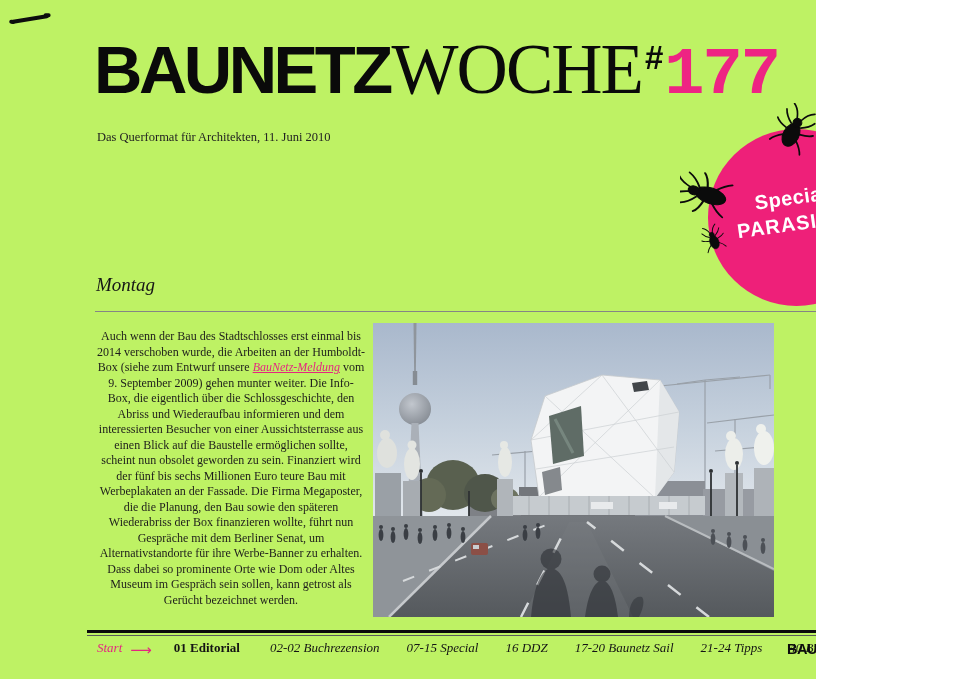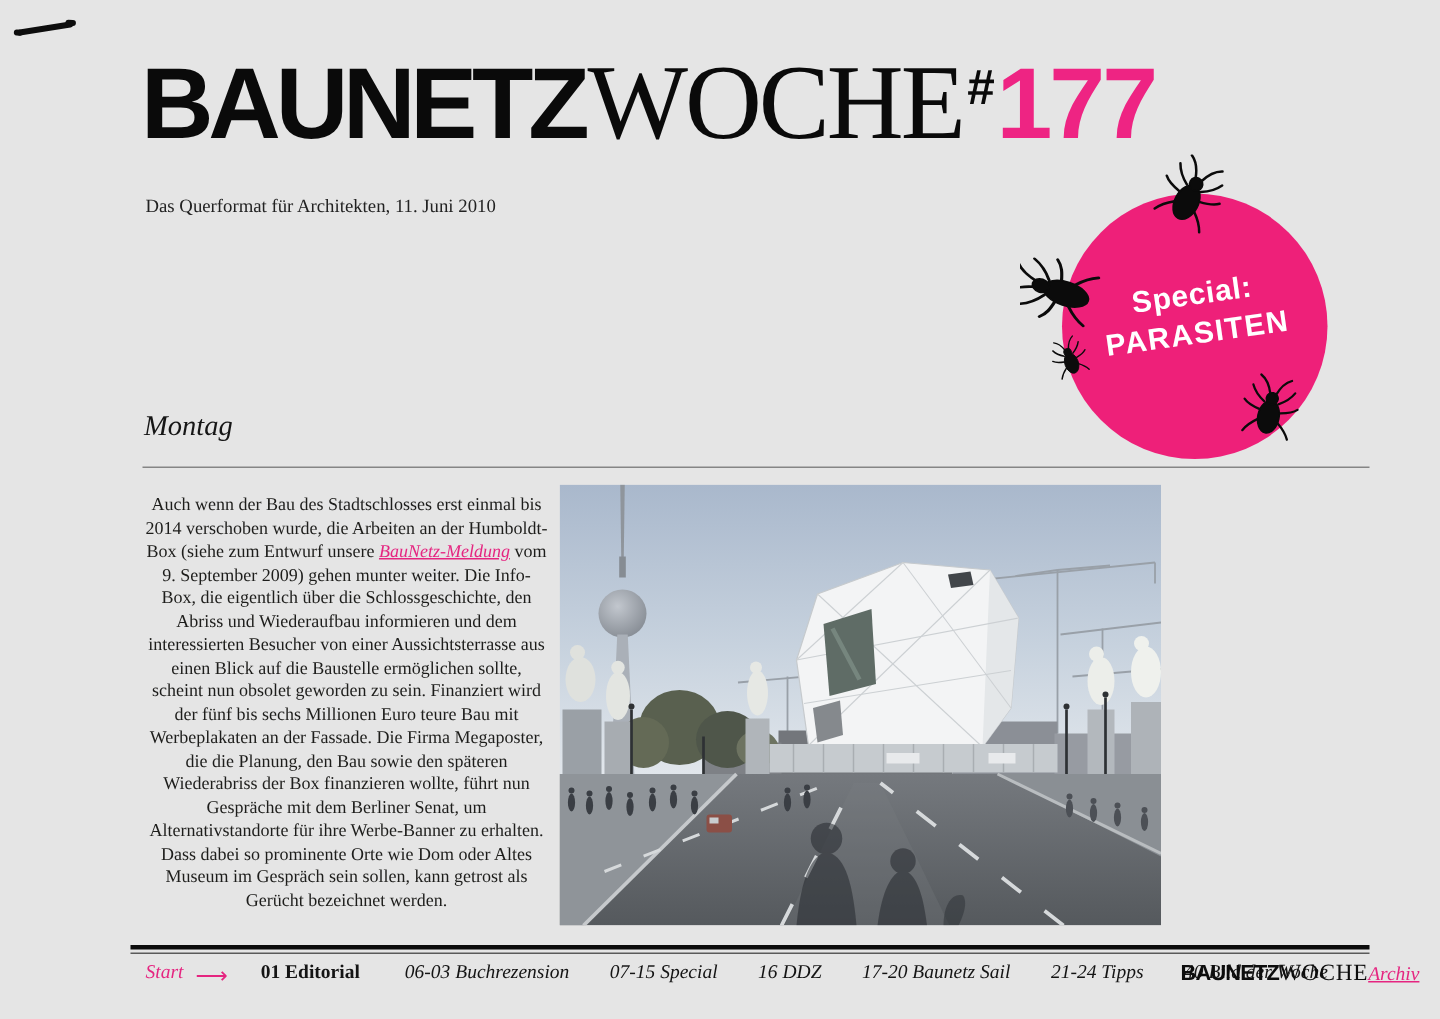--- a/index.html
+++ b/index.html
@@ -1,31 +1,31 @@
 <!DOCTYPE html>
 <html><head>
 <meta charset="utf-8">
 <style>
   html,body{margin:0;padding:0;background:#fff;}
-  .page{position:relative;width:960px;height:679px;background:#e5e5e5;overflow:hidden;
+  .page{position:relative;width:816px;height:679px;background:#bef264;overflow:hidden;
         font-family:"Liberation Serif",serif;color:#1e1e1c;}
 
   
   .pen-dash{position:absolute;left:11px;top:17px;width:38px;height:4px;background:#0d0d0d;
             border-radius:2px;transform:rotate(-9deg);}
   .pen-dash:before{content:"";position:absolute;left:-2px;top:0;width:6px;height:4px;background:#0d0d0d;border-radius:2px;transform:rotate(14deg);}
   .pen-dash:after{content:"";position:absolute;right:-2px;top:-1px;width:7px;height:4px;background:#0d0d0d;border-radius:2px;transform:rotate(10deg);}
 
   
   .masthead{position:absolute;left:94px;top:36px;display:flex;align-items:baseline;white-space:nowrap;}
   .wm-bold{font-family:"Liberation Sans",sans-serif;font-weight:700;font-size:67px;letter-spacing:-3.5px;color:#0a0a0a;line-height:1;}
   .wm-serif{font-family:"Liberation Serif",serif;font-weight:400;font-size:71px;letter-spacing:-2px;color:#0a0a0a;line-height:0.94;margin-left:2px;}
   .wm-hash{font-family:"Liberation Sans",sans-serif;font-weight:700;font-size:33px;color:#0a0a0a;
            align-self:flex-start;position:relative;top:3px;margin-left:3px;}
-  .wm-issue{font-family:Liberation Sans, sans-serif;font-weight:700;font-size:67px;letter-spacing:-2px;color:#ee2483;line-height:1;margin-left:1px;}
+  .wm-issue{font-family:Liberation Mono, monospace;font-weight:700;font-size:67px;letter-spacing:-2px;color:#ee2483;line-height:1;margin-left:1px;}
   .subtitle{position:absolute;left:97px;top:108px;font-size:12.5px;color:#222;margin-top:22px;}
 
   
   .badge{position:absolute;left:708px;top:129px;width:177px;height:177px;border-radius:50%;
          background:#ee2079;}
   .badge-text{position:absolute;left:0;right:0;top:55px;text-align:center;transform:rotate(-8deg);
               color:#ffffff;font-family:"Liberation Sans",sans-serif;font-weight:700;}
   .badge-line1{font-size:20px;letter-spacing:0.5px;line-height:26px;}
   .badge-line2{font-size:20px;letter-spacing:1px;line-height:26px;}
   .bugs{position:absolute;left:680px;top:103px;width:210px;height:206px;}
@@ -264,21 +264,21 @@
     </svg>
   </div>
 
   <div class="footer-rule-thick"></div>
   <div class="footer-rule-thin"></div>
 
   <nav class="footer-nav">
     <span class="start-label">Start</span>
     <span class="start-arrow">⟶</span>
     <span class="nav-item active">01 Editorial</span>
-    <span class="nav-item">06-03 Buchrezension</span>
+    <span class="nav-item">02-02 Buchrezension</span>
     <span class="nav-item">07-15 Special</span>
     <span class="nav-item">16  DDZ</span>
     <span class="nav-item">17-20  Baunetz Sail</span>
     <span class="nav-item">21-24  Tipps</span>
     <span class="nav-item">40 Bild der Woche</span>
   </nav>
 
   <div class="footer-brand">
     <span class="fb-bold">BAUNETZ</span>
       <span class="fb-serif">WOCHE</span>

